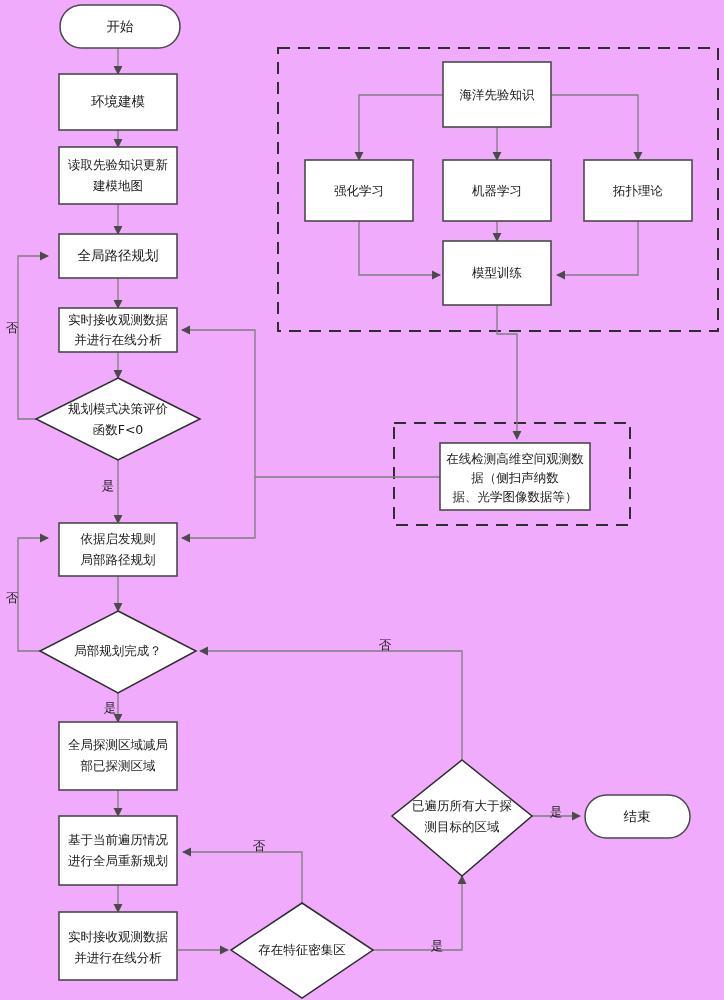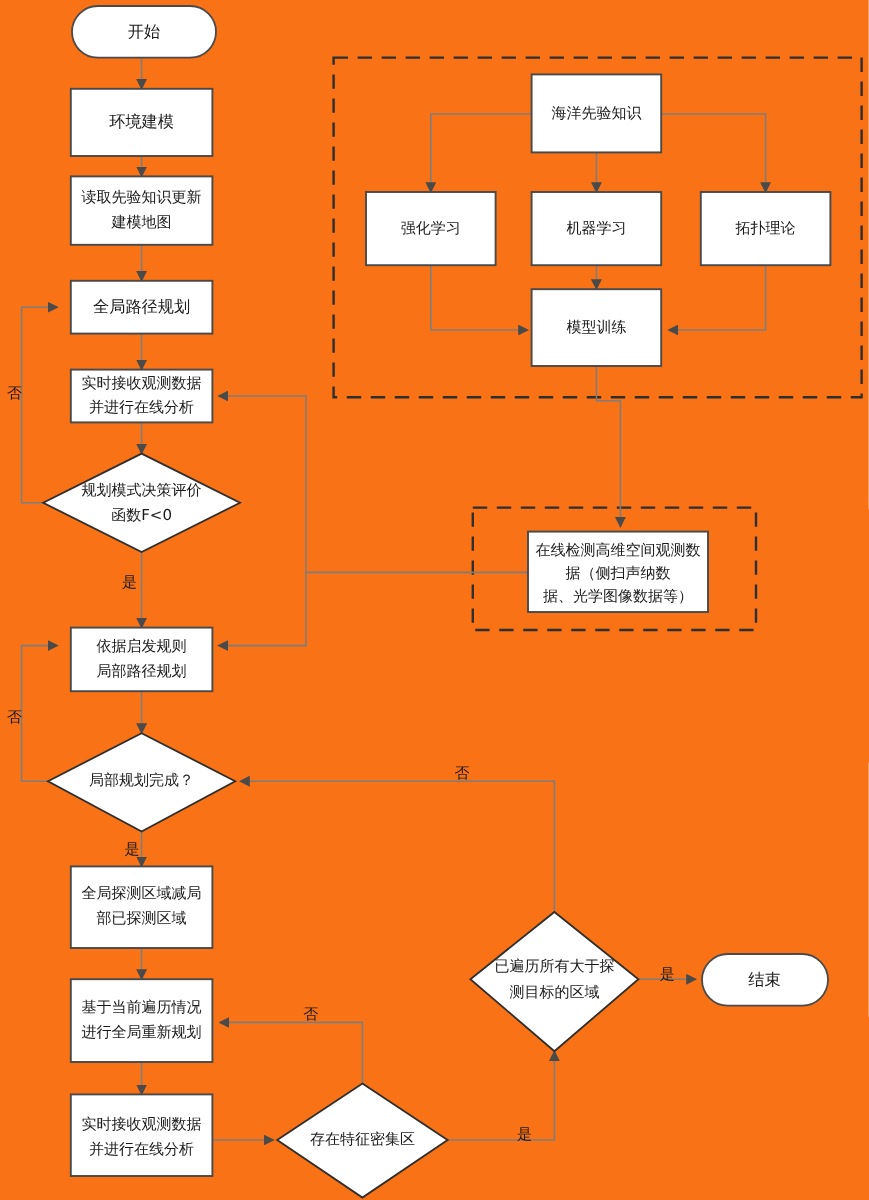--- a/index.html
+++ b/index.html
@@ -4,21 +4,21 @@
 <style>
   html, body {
     margin: 0;
     padding: 0;
     background: #ffffff;
   }
   #flowchart-root {
     position: relative;
     width: 724px;
     height: 1000px;
-    background: #f97316;
+    background: #f0abfc;
     font-family: "DejaVu Sans", "Liberation Sans", sans-serif;
   }
   svg#chart-svg {
     display: block;
     width: 724px;
     height: 1000px;
   }
   .node-box {
     fill: #ffffff;
     stroke: #4a4a4a;

